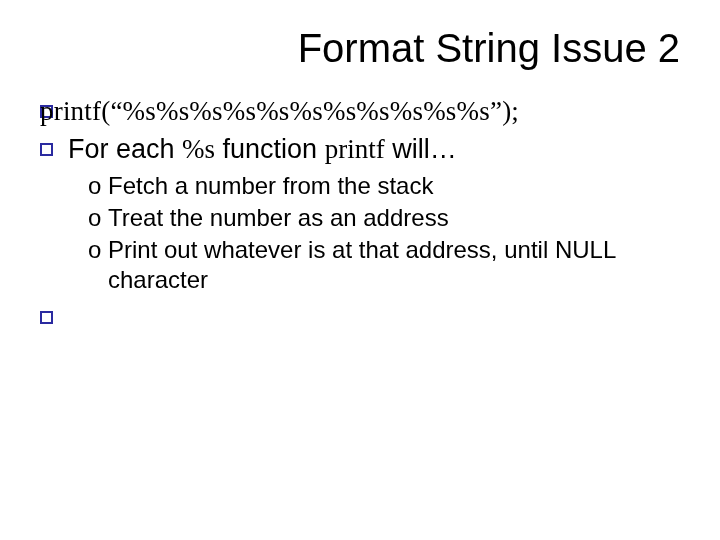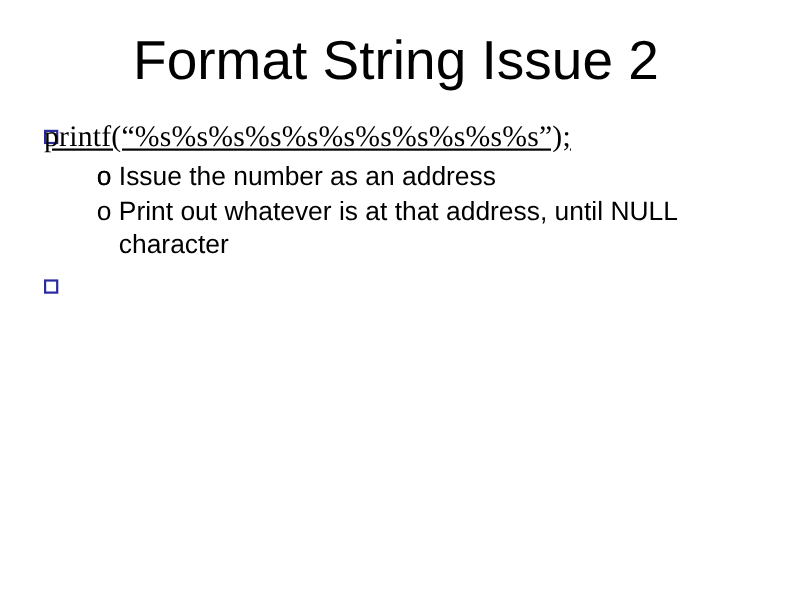--- a/index.html
+++ b/index.html
@@ -12,22 +12,22 @@
     color: #000;
   }
   .slide {
     box-sizing: border-box;
     width: 720px;
     height: 540px;
     padding: 18px 40px 20px 40px;
     position: relative;
   }
   .title {
-    font-size: 50px;
-    text-align: center;
+    font-size: 40px;
+    text-align: right;
     margin: 8px 0 24px 0;
     font-weight: normal;
   }
   .body {
     font-size: 27px;
     line-height: 1.25;
   }
   ul.level1 {
     list-style: none;
     margin: 0;
@@ -82,32 +82,37 @@
 
   <h1 class="title">Format String Issue 2</h1>
 
   <div class="body">
     <ul class="level1">
 
       <li>
         <span class="sqbullet"></span>
       </li>
 
-      <li class="codeline" style="padding-left:0;text-decoration:underline;">
+      <li class="codeline" style="padding-left:0;">
         <span>printf(“%s%s%s%s%s%s%s%s%s%s%s”);</span>
       </li>
 
+      <li>
+        <span class="sqbullet"></span>
+        <span>For each </span><span class="pct-s">%s</span><span> function </span><span class="printf-word">printf</span><span> will…</span>
+      </li>
 
       <ul class="level2">
         <li>
           <span class="obullet">o</span>
+          <span>Fetch a number from the stack</span>
         </li>
         <li>
           <span class="obullet">o</span>
-          <span>Issue the number as an address</span>
+          <span>Treat the number as an address</span>
         </li>
         <li>
           <span class="obullet">o</span>
           <span>Print out whatever is at that address, until NULL character</span>
         </li>
       </ul>
 
       <li>
         <span class="sqbullet"></span>
       </li>

